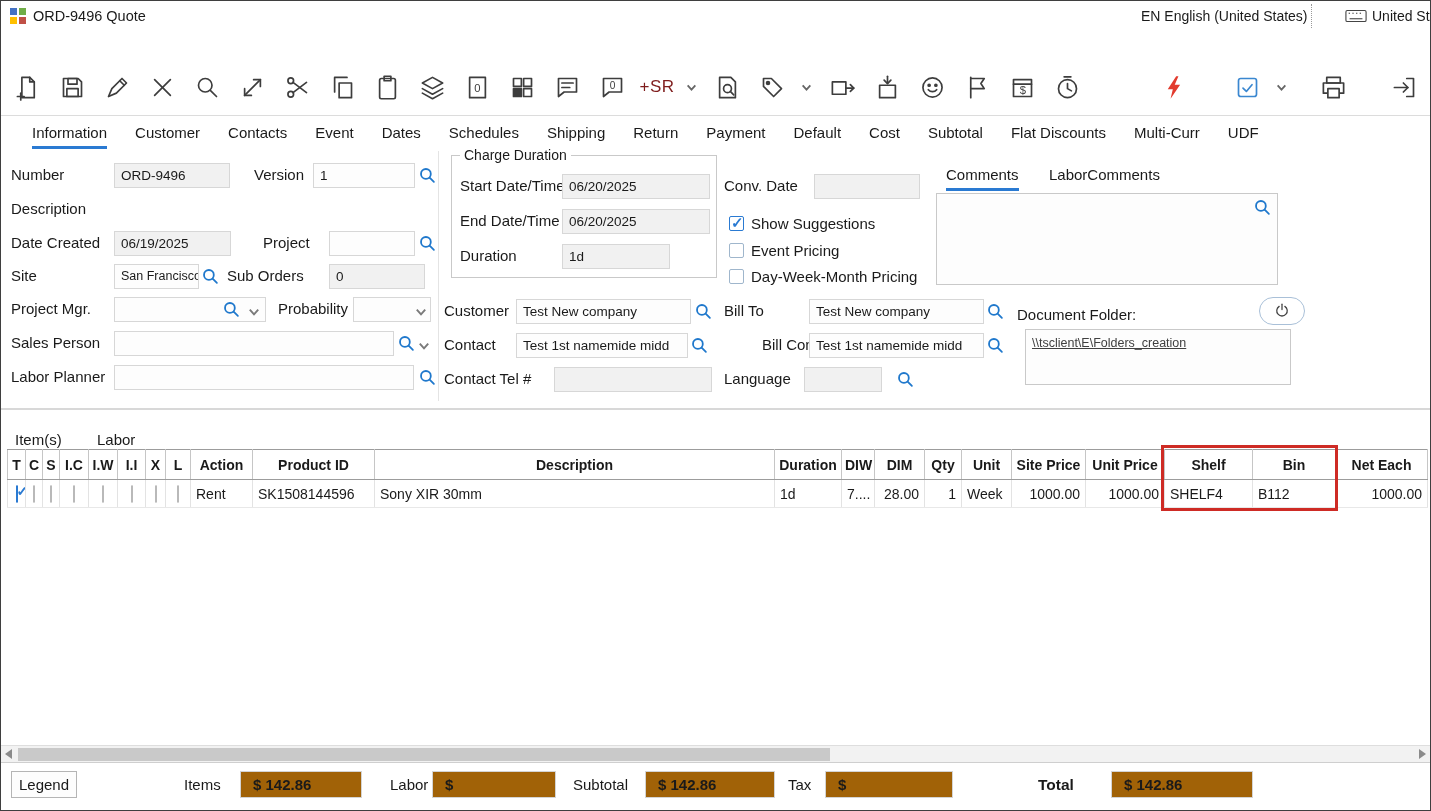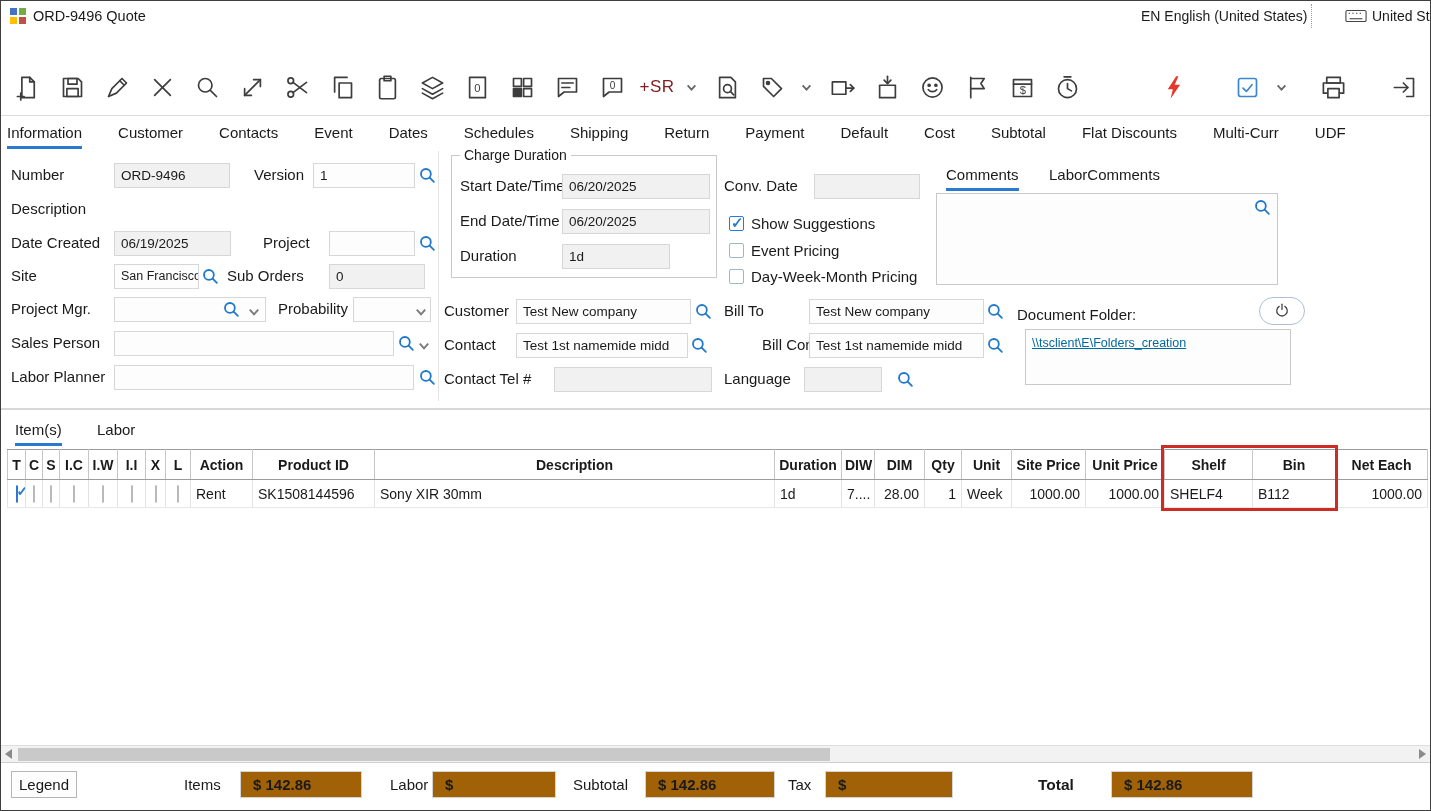--- a/index.html
+++ b/index.html
@@ -24,21 +24,21 @@
   .tbi { width:32px; height:32px; display:flex; align-items:center; justify-content:center; flex:0 0 auto; }
   .tbi svg { width:27px; height:27px; fill:none; stroke:#3d3d3d; stroke-width:1.5; stroke-linecap:round; stroke-linejoin:round; }
   .tbi svg text { stroke:none; fill:#3d3d3d; font-family:"Liberation Sans",sans-serif; }
   .tb-chev { width:12px; display:flex; align-items:center; }
   .tb-chev svg { width:11px; height:11px; fill:none; stroke:#666; stroke-width:1.6; }
   .sr-btn { font-size:17px; color:#7f1d1d; letter-spacing:.5px; }
   .red svg { stroke:none; }
   .blue svg { stroke:#3a87d0; }
 
   
-  .tabbar { position:absolute; top:115px; left:0; right:0; height:33px; display:flex; align-items:flex-end; padding-left:6px; gap:36px; }
+  .tabbar { position:absolute; top:115px; left:0; right:0; height:33px; display:flex; align-items:flex-end; padding-left:31px; gap:28px; }
   .tab { font-size:15px; padding-bottom:8px; cursor:default; }
   .tab.active { border-bottom:3px solid #2a7ad2; padding-bottom:5px; }
 
   
   .form { position:absolute; top:148px; left:0; right:0; height:261px; border-bottom:2px solid #d8d8d8; }
   .vline { position:absolute; left:437px; top:2px; height:250px; border-left:1px solid #e4e4e4; }
   .lbl { position:absolute; font-size:15px; color:#1a1a1a; white-space:nowrap; }
   .fld { position:absolute; height:25px; line-height:23px; font-size:13.5px; padding:0 6px; background:#fdfdfd; border:1px solid #d7d7d7; overflow:hidden; white-space:nowrap; }
   .fld.ro { background:#f1f1f1; }
   .mag { position:absolute; width:17px; height:17px; }
@@ -48,27 +48,27 @@
   .groupbox { position:absolute; left:450px; top:6px; width:266px; height:123px; border:1px solid #c9c9c9; }
   .groupbox .legend { position:absolute; top:-9px; left:8px; background:#fff; padding:0 4px; font-size:14px; }
   .cbrow { position:absolute; display:flex; align-items:center; gap:7px; font-size:15px; }
   .cb { width:15px; height:15px; border:1px solid #9fb6cc; background:#fff; border-radius:2px; position:relative; flex:0 0 auto; }
   .cb.checked { border-color:#2a7ad2; }
   .cb.checked::after { content:"\2713"; position:absolute; left:1px; top:-3px; color:#2a7ad2; font-size:15px; font-weight:bold; }
   .utab { position:absolute; font-size:15px; padding-bottom:5px; }
   .utab.active { border-bottom:3px solid #2a7ad2; }
   .comments-box { position:absolute; left:935px; top:44px; width:342px; height:92px; border:1px solid #c9c9c9; background:#fdfdfd; }
   .folder-box { position:absolute; left:1024px; top:180px; width:266px; height:56px; border:1px solid #c9c9c9; background:#fdfdfd; padding:3px 6px; }
-  .folder-link { font-size:12.5px; color:#0369a1; text-decoration:underline; cursor:pointer; }
+  .folder-link { font-size:12.5px; color:#404040; text-decoration:underline; cursor:pointer; }
   .power-btn { position:absolute; left:1258px; top:148px; width:46px; height:28px; border:1px solid #a9c0d8; border-radius:14px; display:flex; align-items:center; justify-content:center; background:#fff; }
   .power-btn svg { width:18px; height:18px; fill:none; stroke:#444; stroke-width:1.7; stroke-linecap:round; }
 
   
   .itemtabs { position:absolute; top:410px; left:0; right:0; height:38px; }
-  .itemtabs .utab { top:10px; }
+  .itemtabs .utab { top:20px; }
 
   
   .table-wrap { position:absolute; top:448px; left:0; right:0; height:295px; background:#fff; }
   table.grid { border-collapse:collapse; table-layout:fixed; width:1420px; margin-left:6px; }
   table.grid th { font-size:14px; font-weight:bold; height:30px; border-top:1px solid #9c9c9c; border-bottom:1px solid #9c9c9c; border-right:1px solid #c6c6c6; text-align:center; padding:0 3px; overflow:hidden; white-space:nowrap; }
   table.grid th:first-child { border-left:1px solid #c6c6c6; }
   table.grid td { font-size:14px; height:28px; border-right:1px solid #e3e3e3; border-bottom:1px solid #e8e8e8; padding:0 5px; overflow:hidden; white-space:nowrap; }
   table.grid td:first-child { border-left:1px solid #e3e3e3; }
   td.c { text-align:center; } td.r { text-align:right; }
   .cb-sm { width:13px; height:13px; border:1px solid #b9b9b9; background:#fff; border-radius:2px; margin:0 auto; position:relative; }

